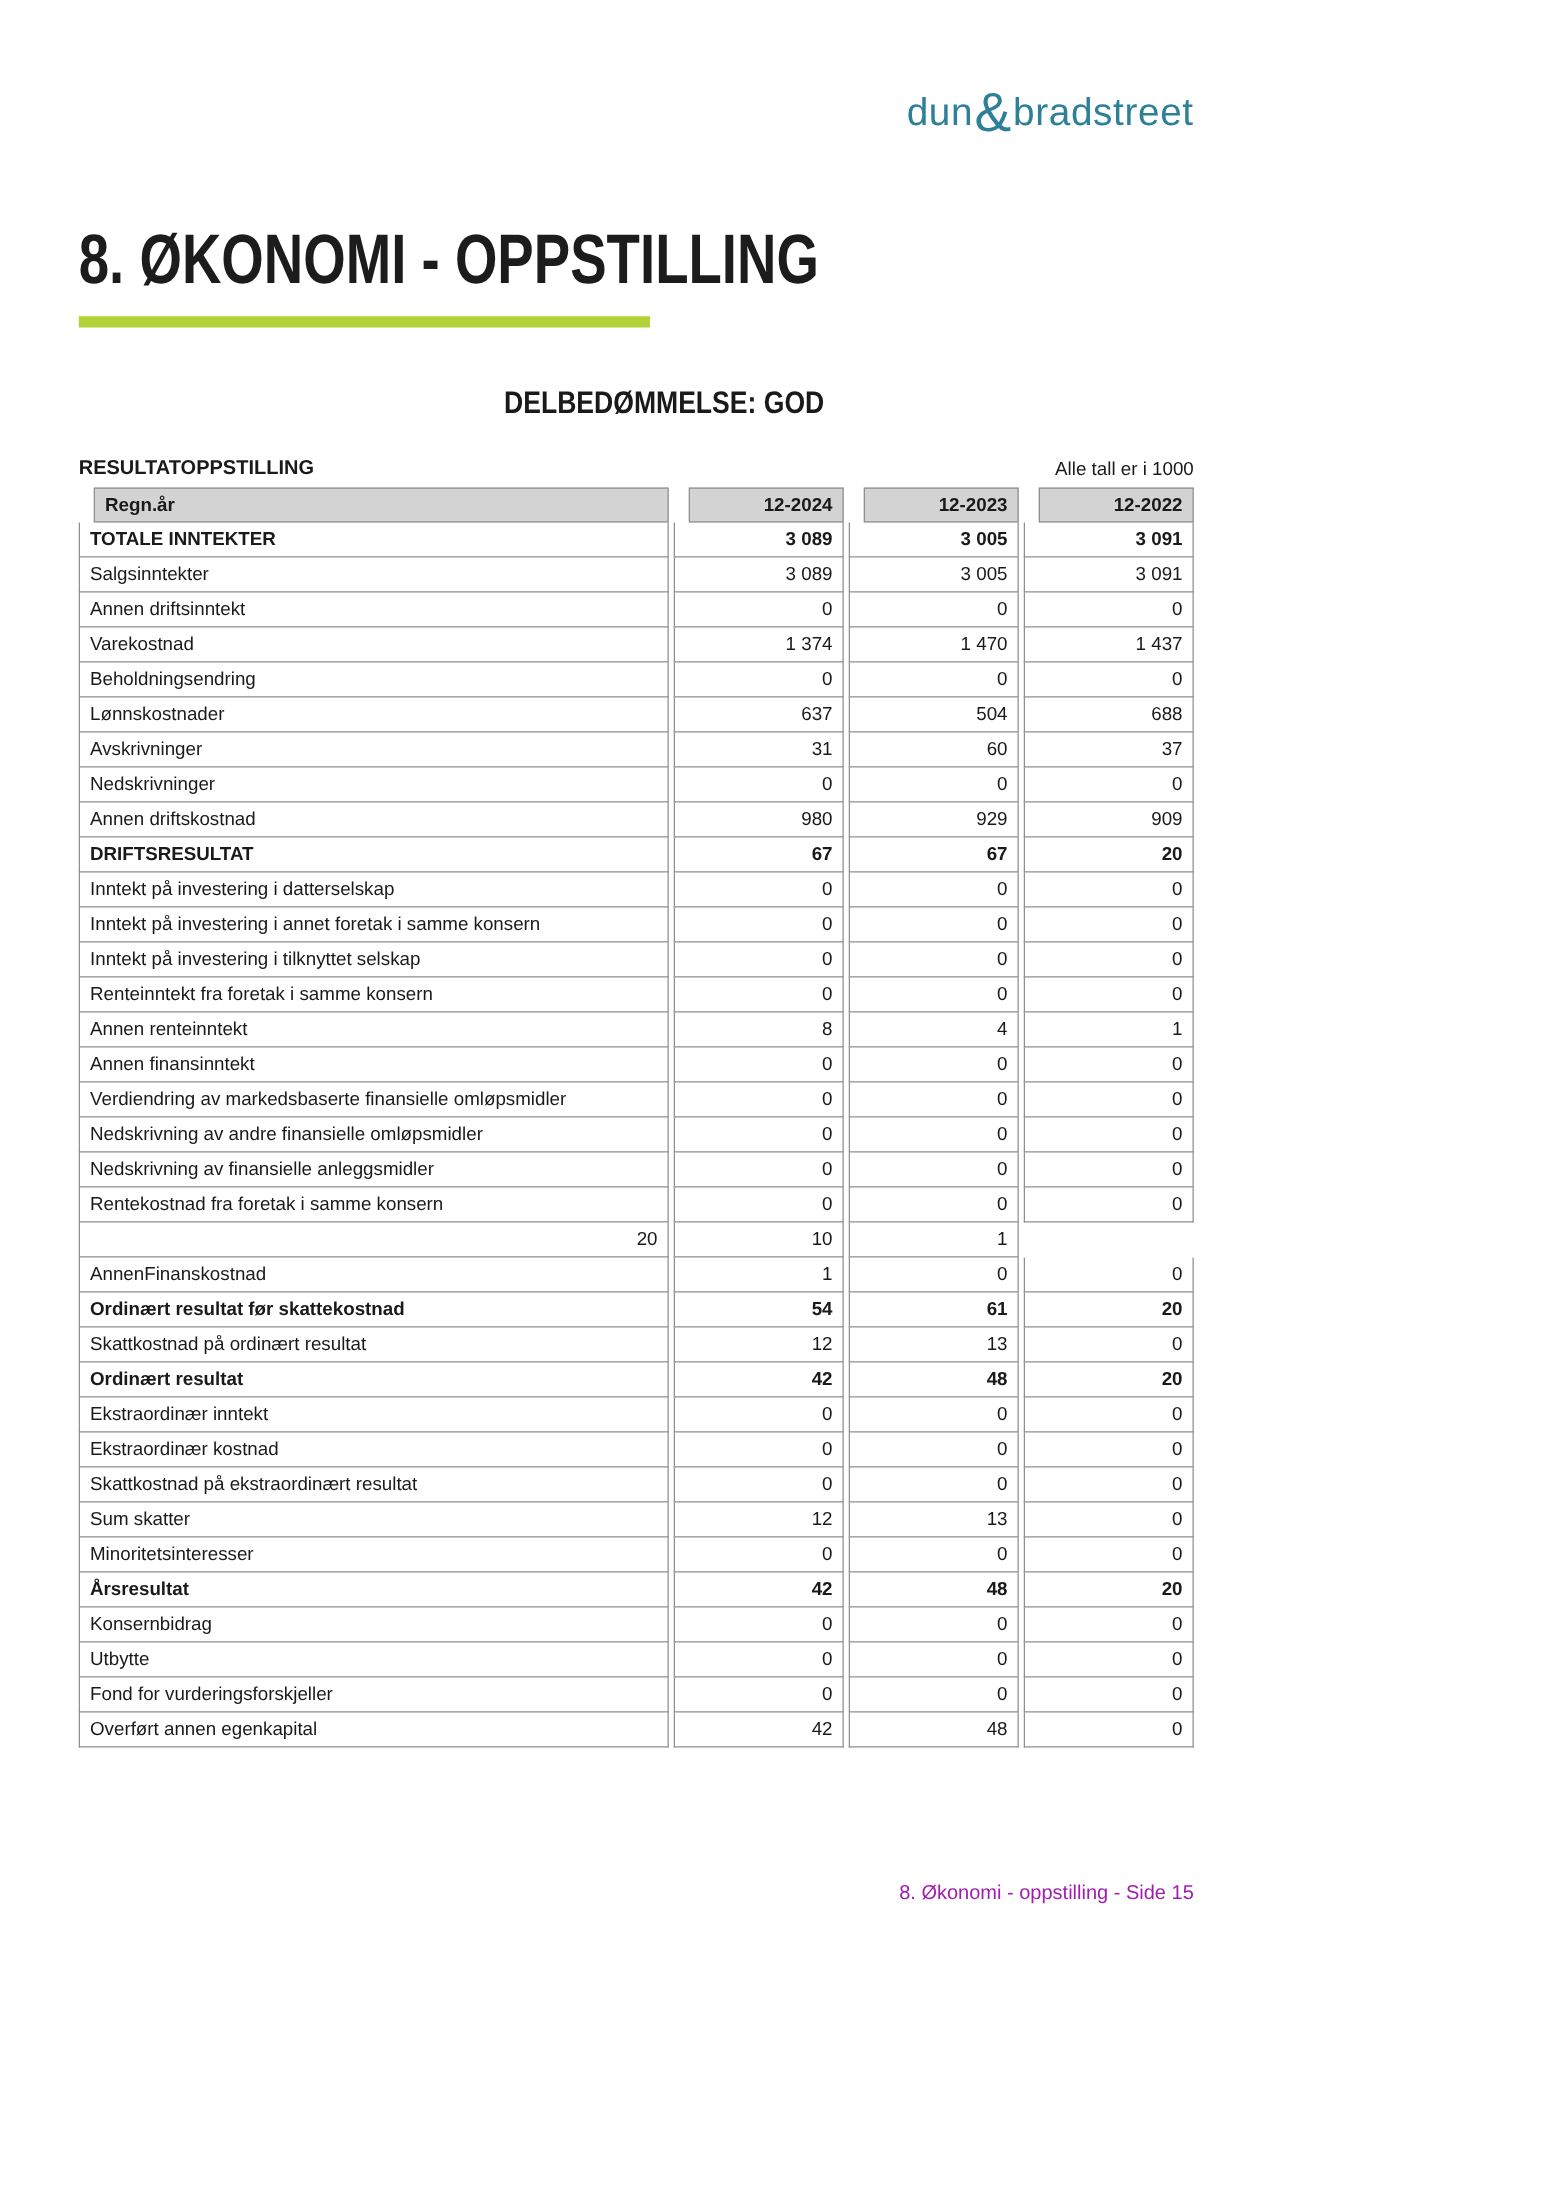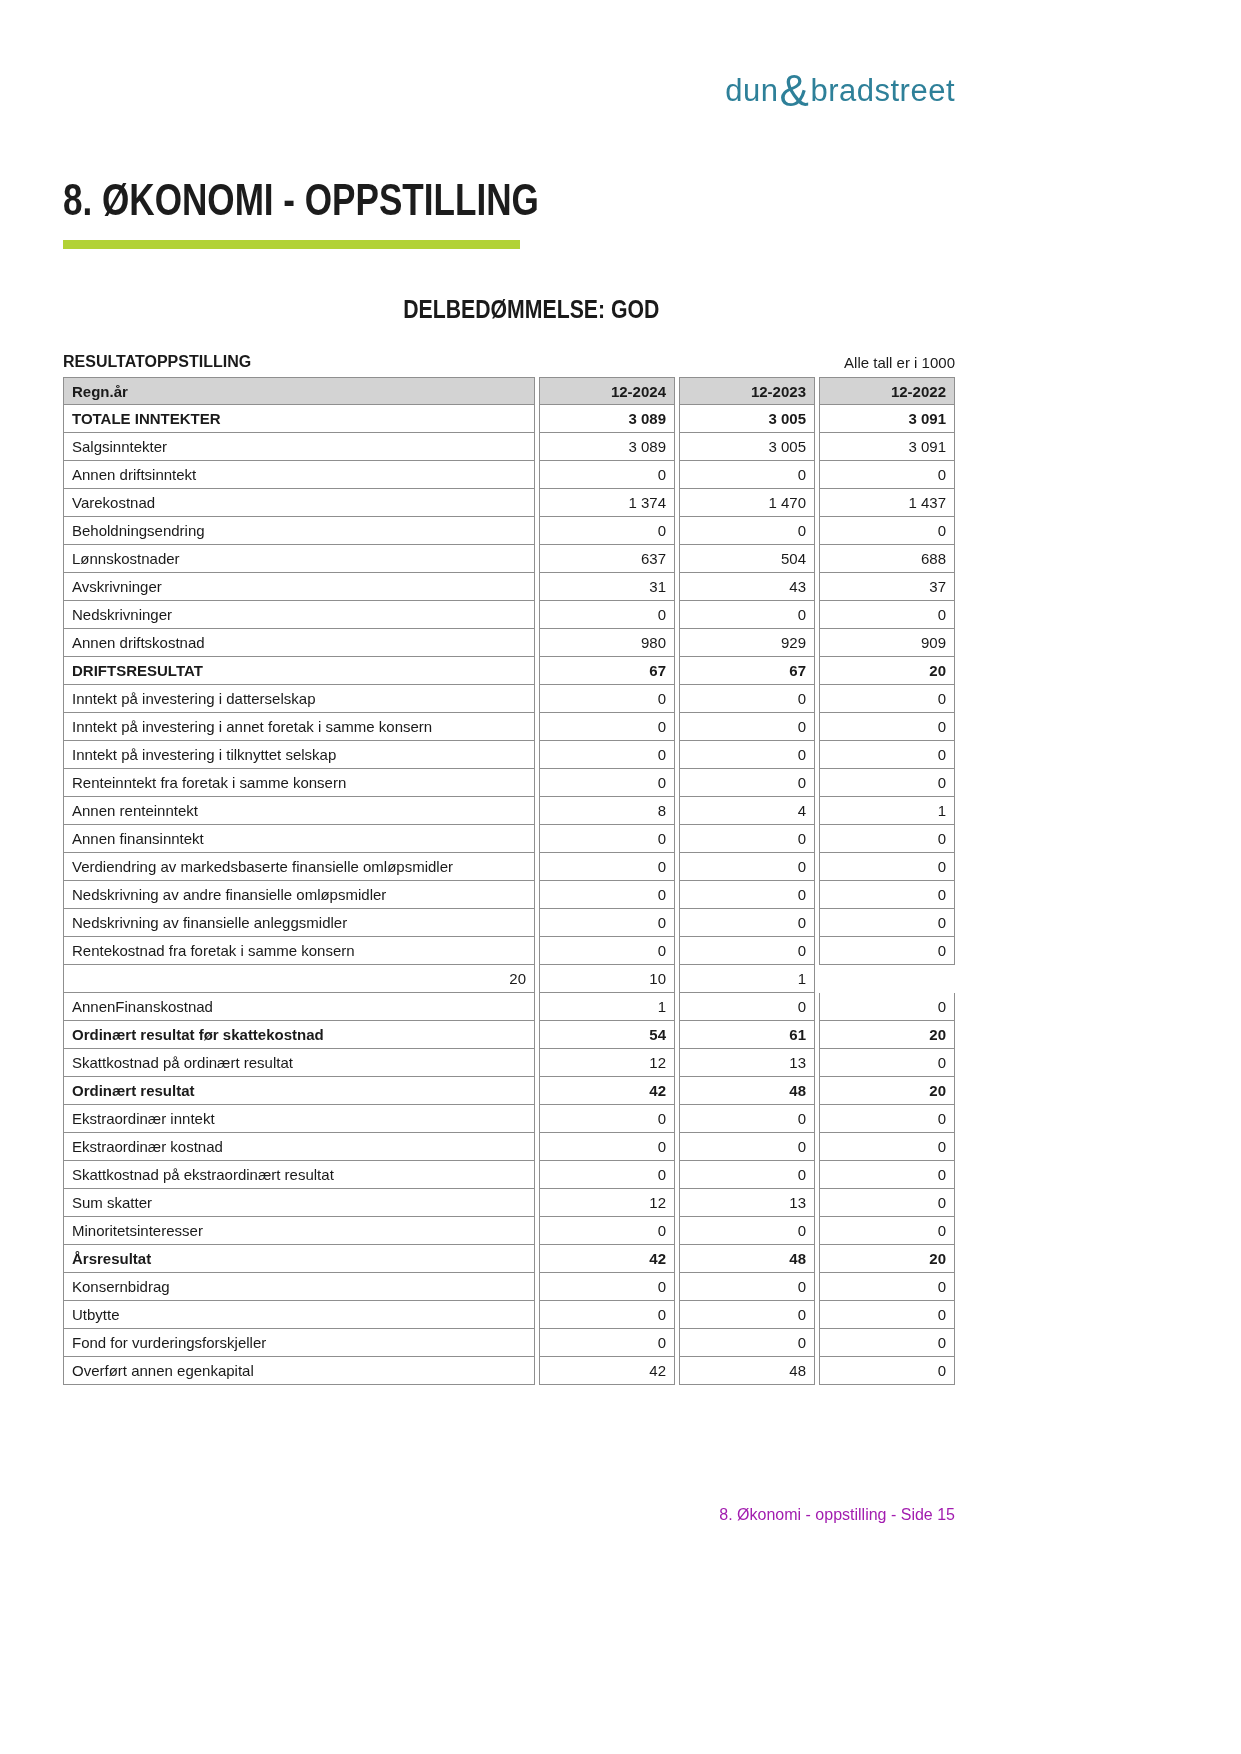--- a/index.html
+++ b/index.html
@@ -9,21 +9,21 @@
     margin:0 auto; overflow:hidden;
   }
   .content { position:absolute; left:63px; top:0; width:892px; }
 
   
   .logo { margin-top:66px; text-align:right; color:#2e8099; letter-spacing:0.5px; }
   .logo .word { font-size:31px; font-weight:400; }
   .logo .amp  { font-size:44px; font-weight:400; vertical-align:-5px; margin:0 1px; }
 
   
-  .page-title { margin:58px 0 0 0; font-size:45px; font-weight:bold; color:#1c1c1c; white-space:nowrap; }
+  .page-title { margin:58px 0 0 0; font-size:56px; font-weight:bold; color:#1c1c1c; white-space:nowrap; }
   .page-title .squeeze { display:inline-block; transform:scaleX(0.78); transform-origin:left center; letter-spacing:0px; }
 
   .accent-bar { margin-top:14px; width:457px; height:9px; background:#b2d235; }
 
   
   .assessment { margin-top:46px; text-align:center; font-size:25px; font-weight:bold; white-space:nowrap; }
   .assessment .squeeze { display:inline-block; transform:scaleX(0.85); transform-origin:right center; }
 
   
   .table-head-row { display:flex; justify-content:space-between; align-items:flex-end; margin-top:2px; }
@@ -32,21 +32,21 @@
 
   
   .fin-table { margin-top:6px; }
   .trow { display:grid; grid-template-columns:1fr 136px 136px 136px; column-gap:4px; }
   .cell {
     border:solid #8f8f8f; border-width:0 1px 1px 1px;
     height:28px; line-height:27px; font-size:15px;
     padding:0 8px; box-sizing:border-box;
     overflow:hidden; white-space:nowrap;
   }
-  .trow.header .cell { border-top-width:1px; background:#d3d3d3; font-weight:bold; }
+  .trow.header .cell { border-top-width:1px; background:#d3d3d3; font-weight:bold;margin-left:12px; }
   .cell.num { text-align:right; }
   .trow.bold .cell { font-weight:bold; }
 
   .footer { position:absolute; top:1506px; right:286px; font-size:16px; color:#a21caf; }
 </style>
 </head>
 <body>
 
 <div class="page">
   <div class="content">
@@ -110,21 +110,21 @@
           </div>
           <div class="trow">
             <div class="cell label">Lønnskostnader</div>
             <div class="cell num">637</div>
             <div class="cell num">504</div>
             <div class="cell num">688</div>
           </div>
           <div class="trow">
             <div class="cell label">Avskrivninger</div>
             <div class="cell num">31</div>
-            <div class="cell num">43</div>
+            <div class="cell num">60</div>
             <div class="cell num">37</div>
           </div>
           <div class="trow">
             <div class="cell label">Nedskrivninger</div>
             <div class="cell num">0</div>
             <div class="cell num">0</div>
             <div class="cell num">0</div>
           </div>
           <div class="trow">
             <div class="cell label">Annen driftskostnad</div>

